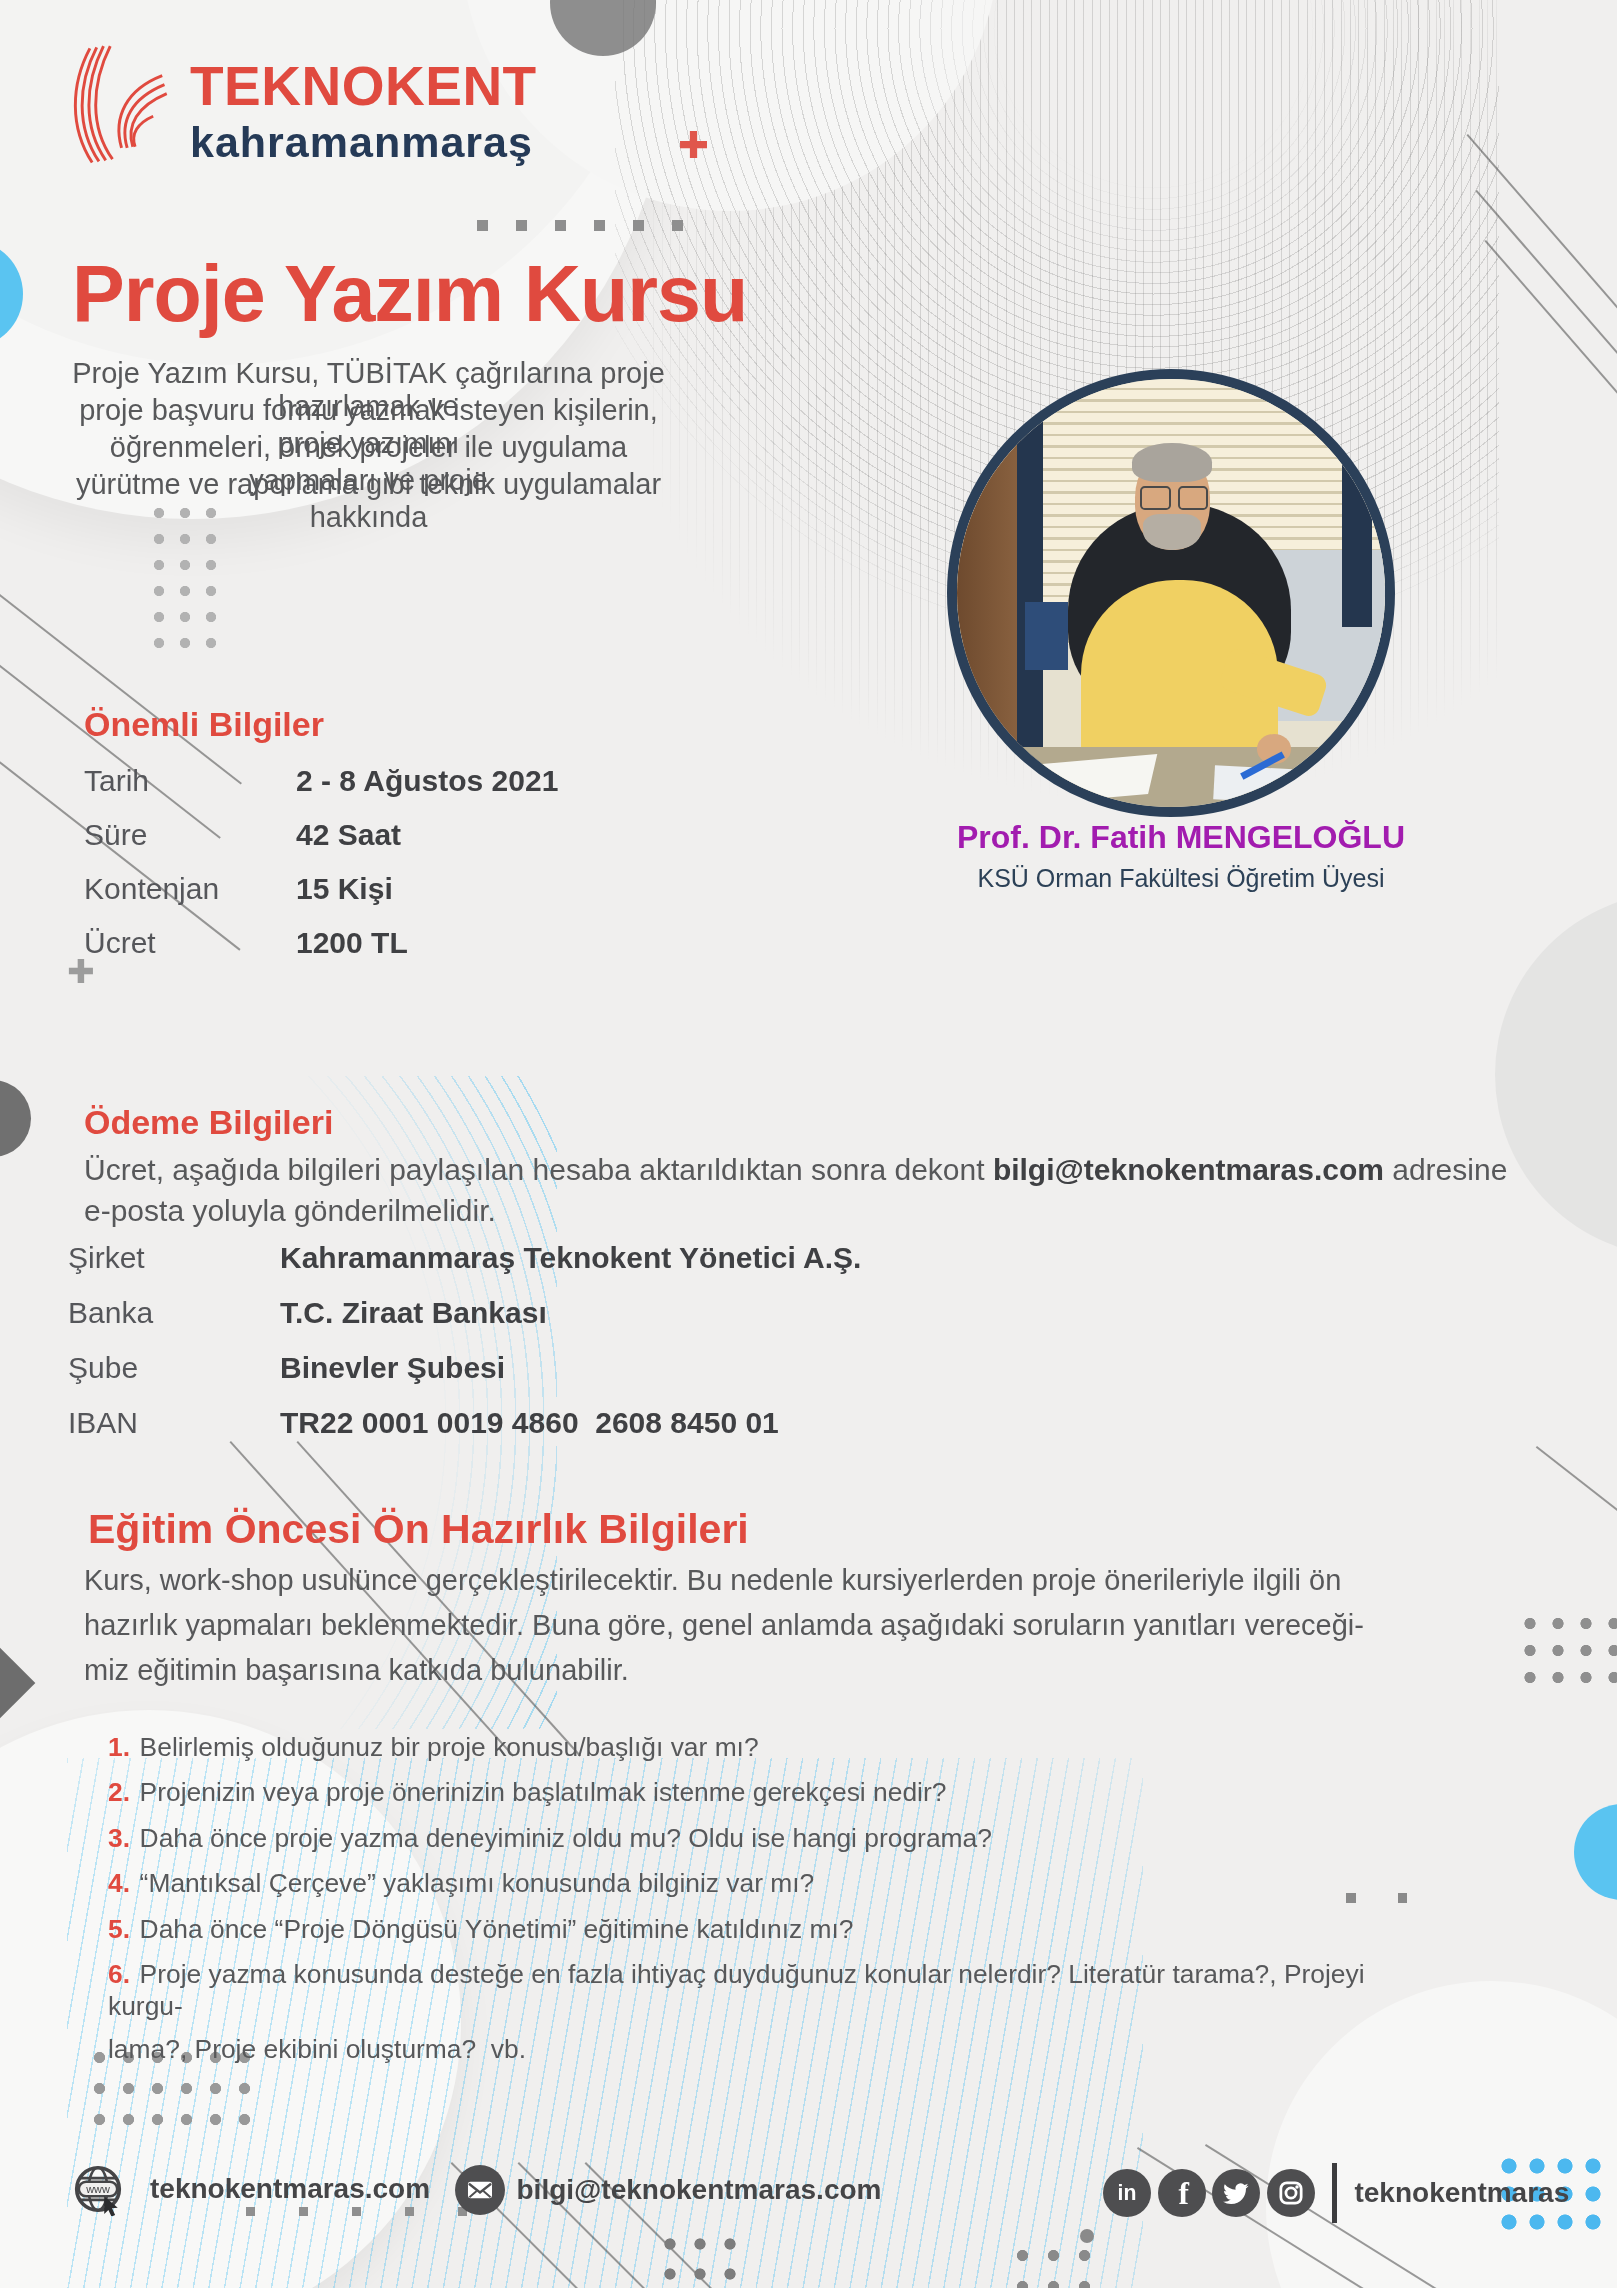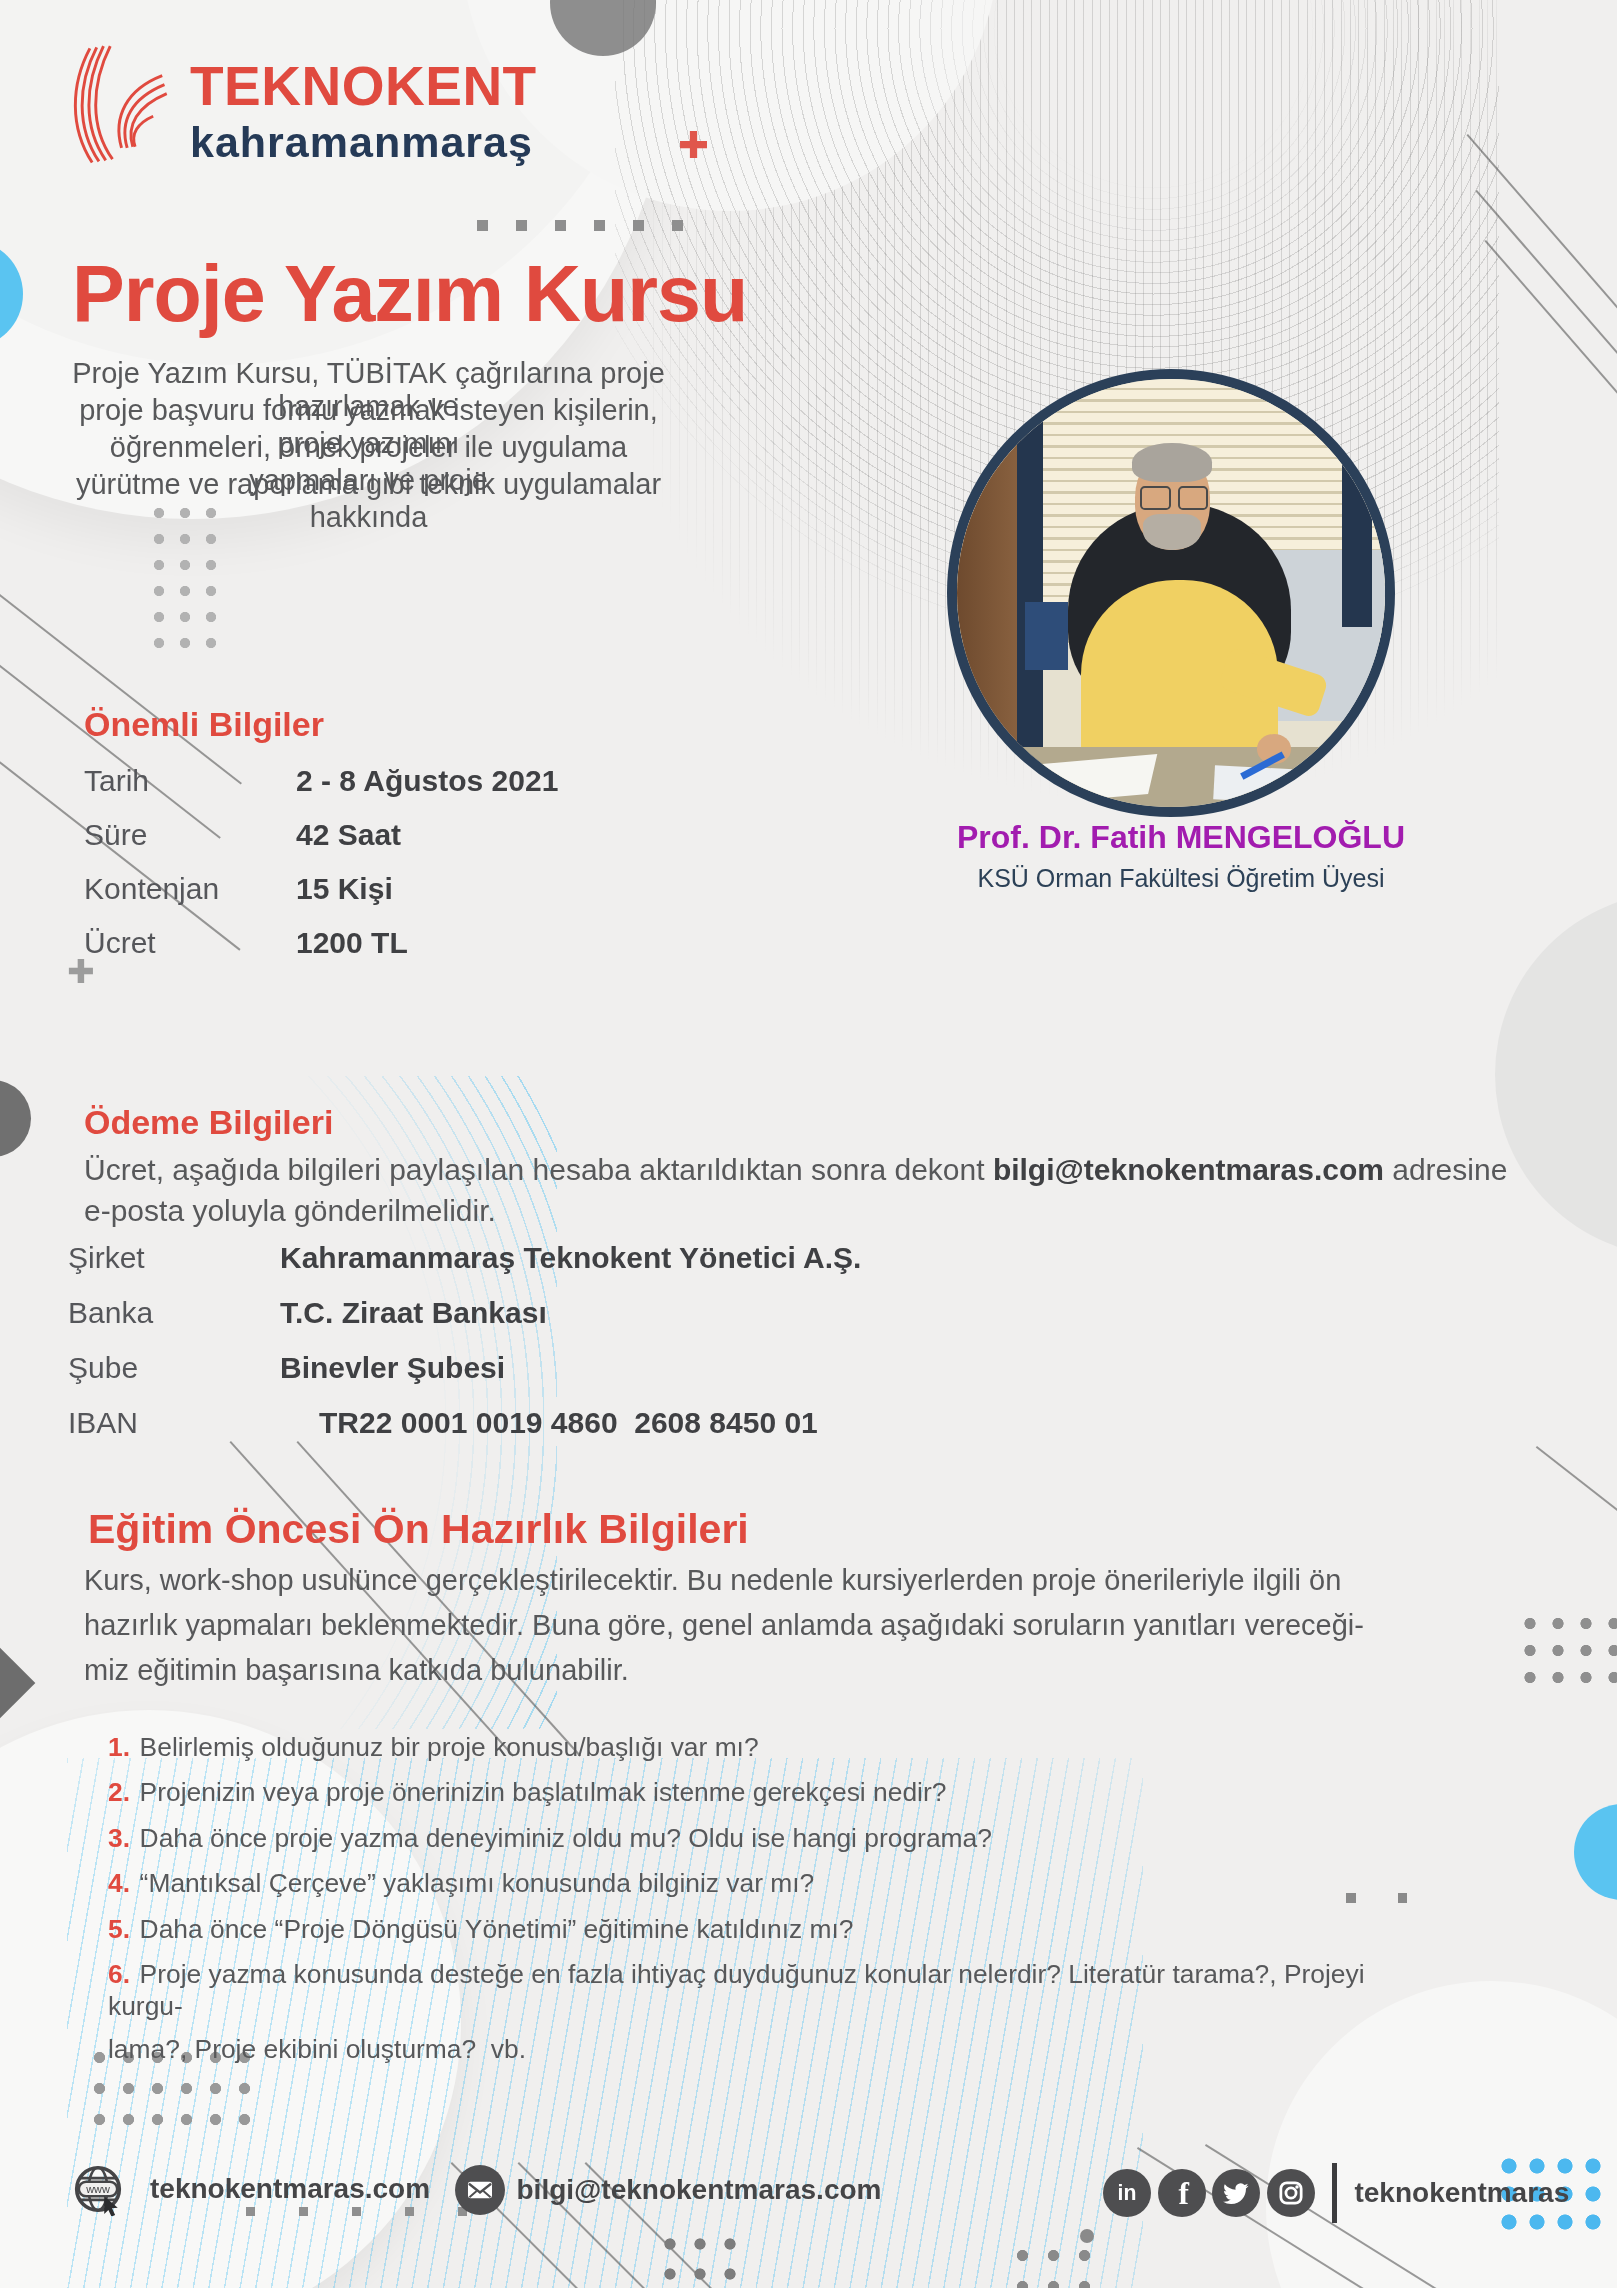--- a/index.html
+++ b/index.html
@@ -196,21 +196,21 @@
         <span class="val">Kahramanmaraş Teknokent Yönetici A.Ş.</span>
       </div>
     <div class="trow" style="height:55px;">
         <span class="lbl">Banka</span>
         <span class="val">T.C. Ziraat Bankası</span>
       </div>
     <div class="trow" style="height:55px;">
         <span class="lbl">Şube</span>
         <span class="val">Binevler Şubesi</span>
       </div>
-    <div class="trow" style="height:55px;gap:39px;">
+    <div class="trow" style="height:55px;">
         <span class="lbl">IBAN</span>
         <span class="val">TR22 0001 0019 4860  2608 8450 01</span>
       </div>
   </div>
 
   <div class="abs sec-head" style="left:88px;top:1506px;font-size:41px;">Eğitim Öncesi Ön Hazırlık Bilgileri</div>
   <div class="abs para" style="left:84px;top:1564px;width:1460px;">
     <div>Kurs, work-shop usulünce gerçekleştirilecektir. Bu nedenle kursiyerlerden proje önerileriyle ilgili ön</div>
     <div>hazırlık yapmaları beklenmektedir. Buna göre, genel anlamda aşağıdaki soruların yanıtları vereceği-</div>
     <div>miz eğitimin başarısına katkıda bulunabilir.</div>

